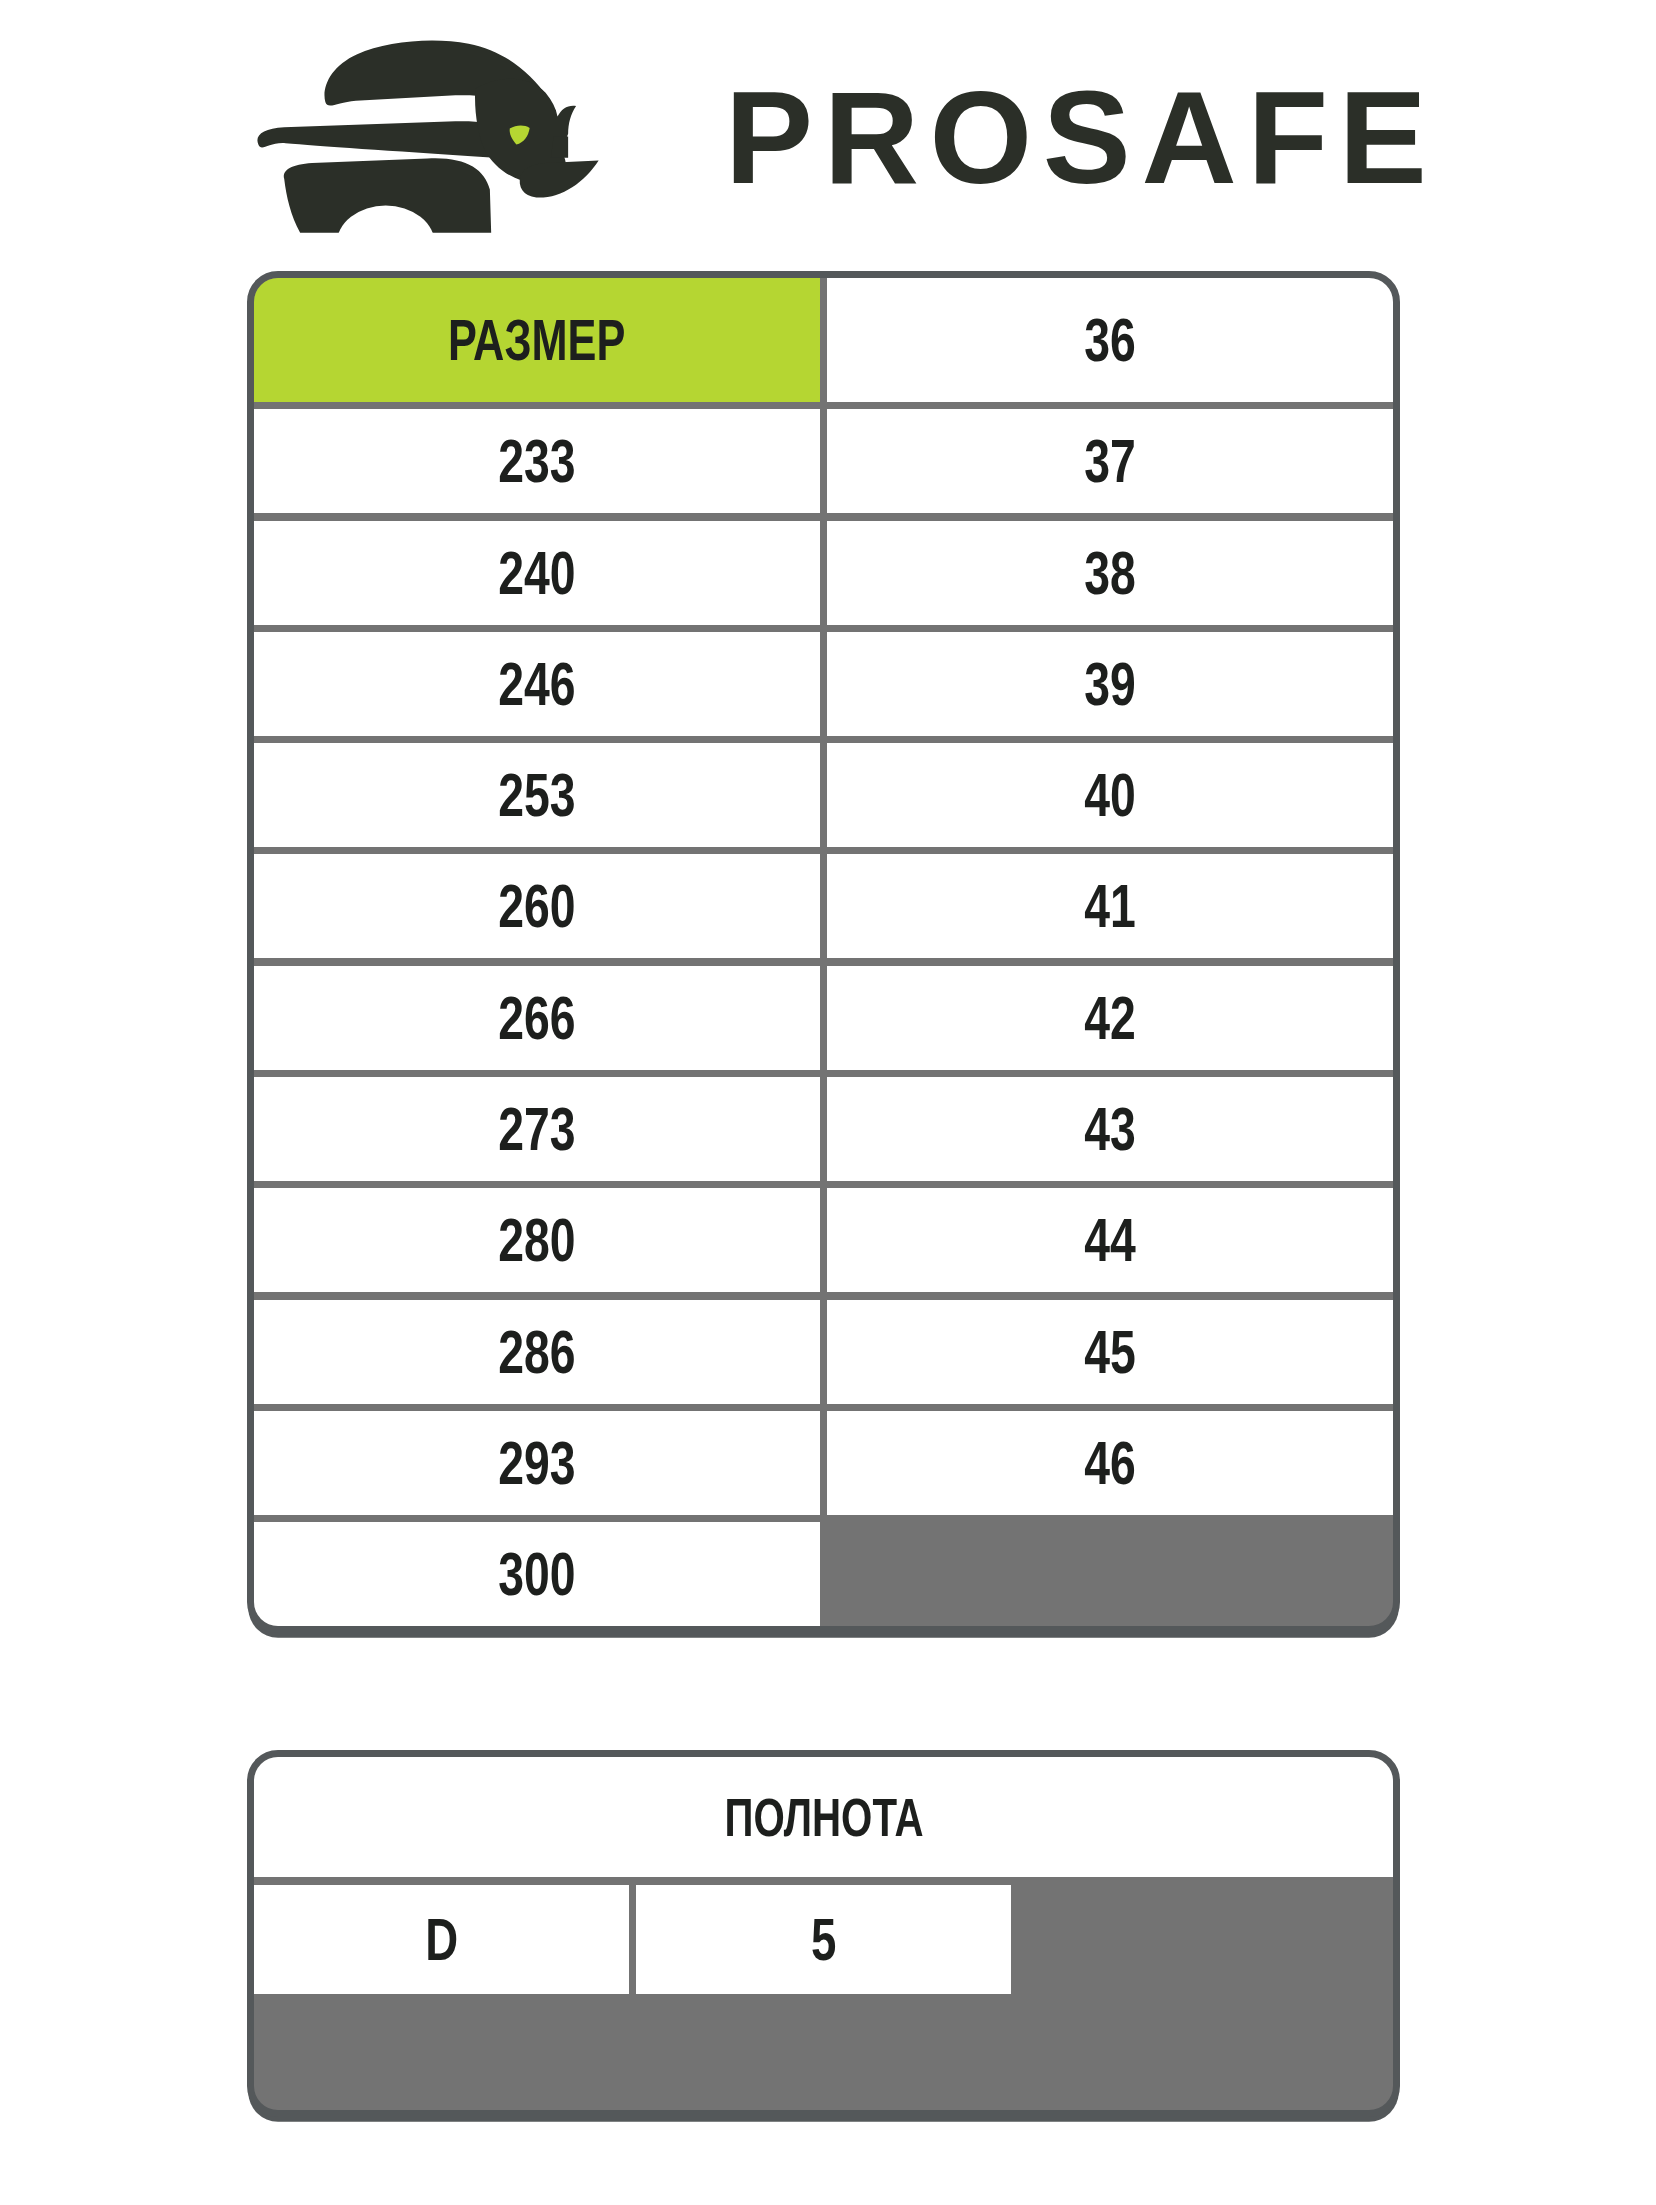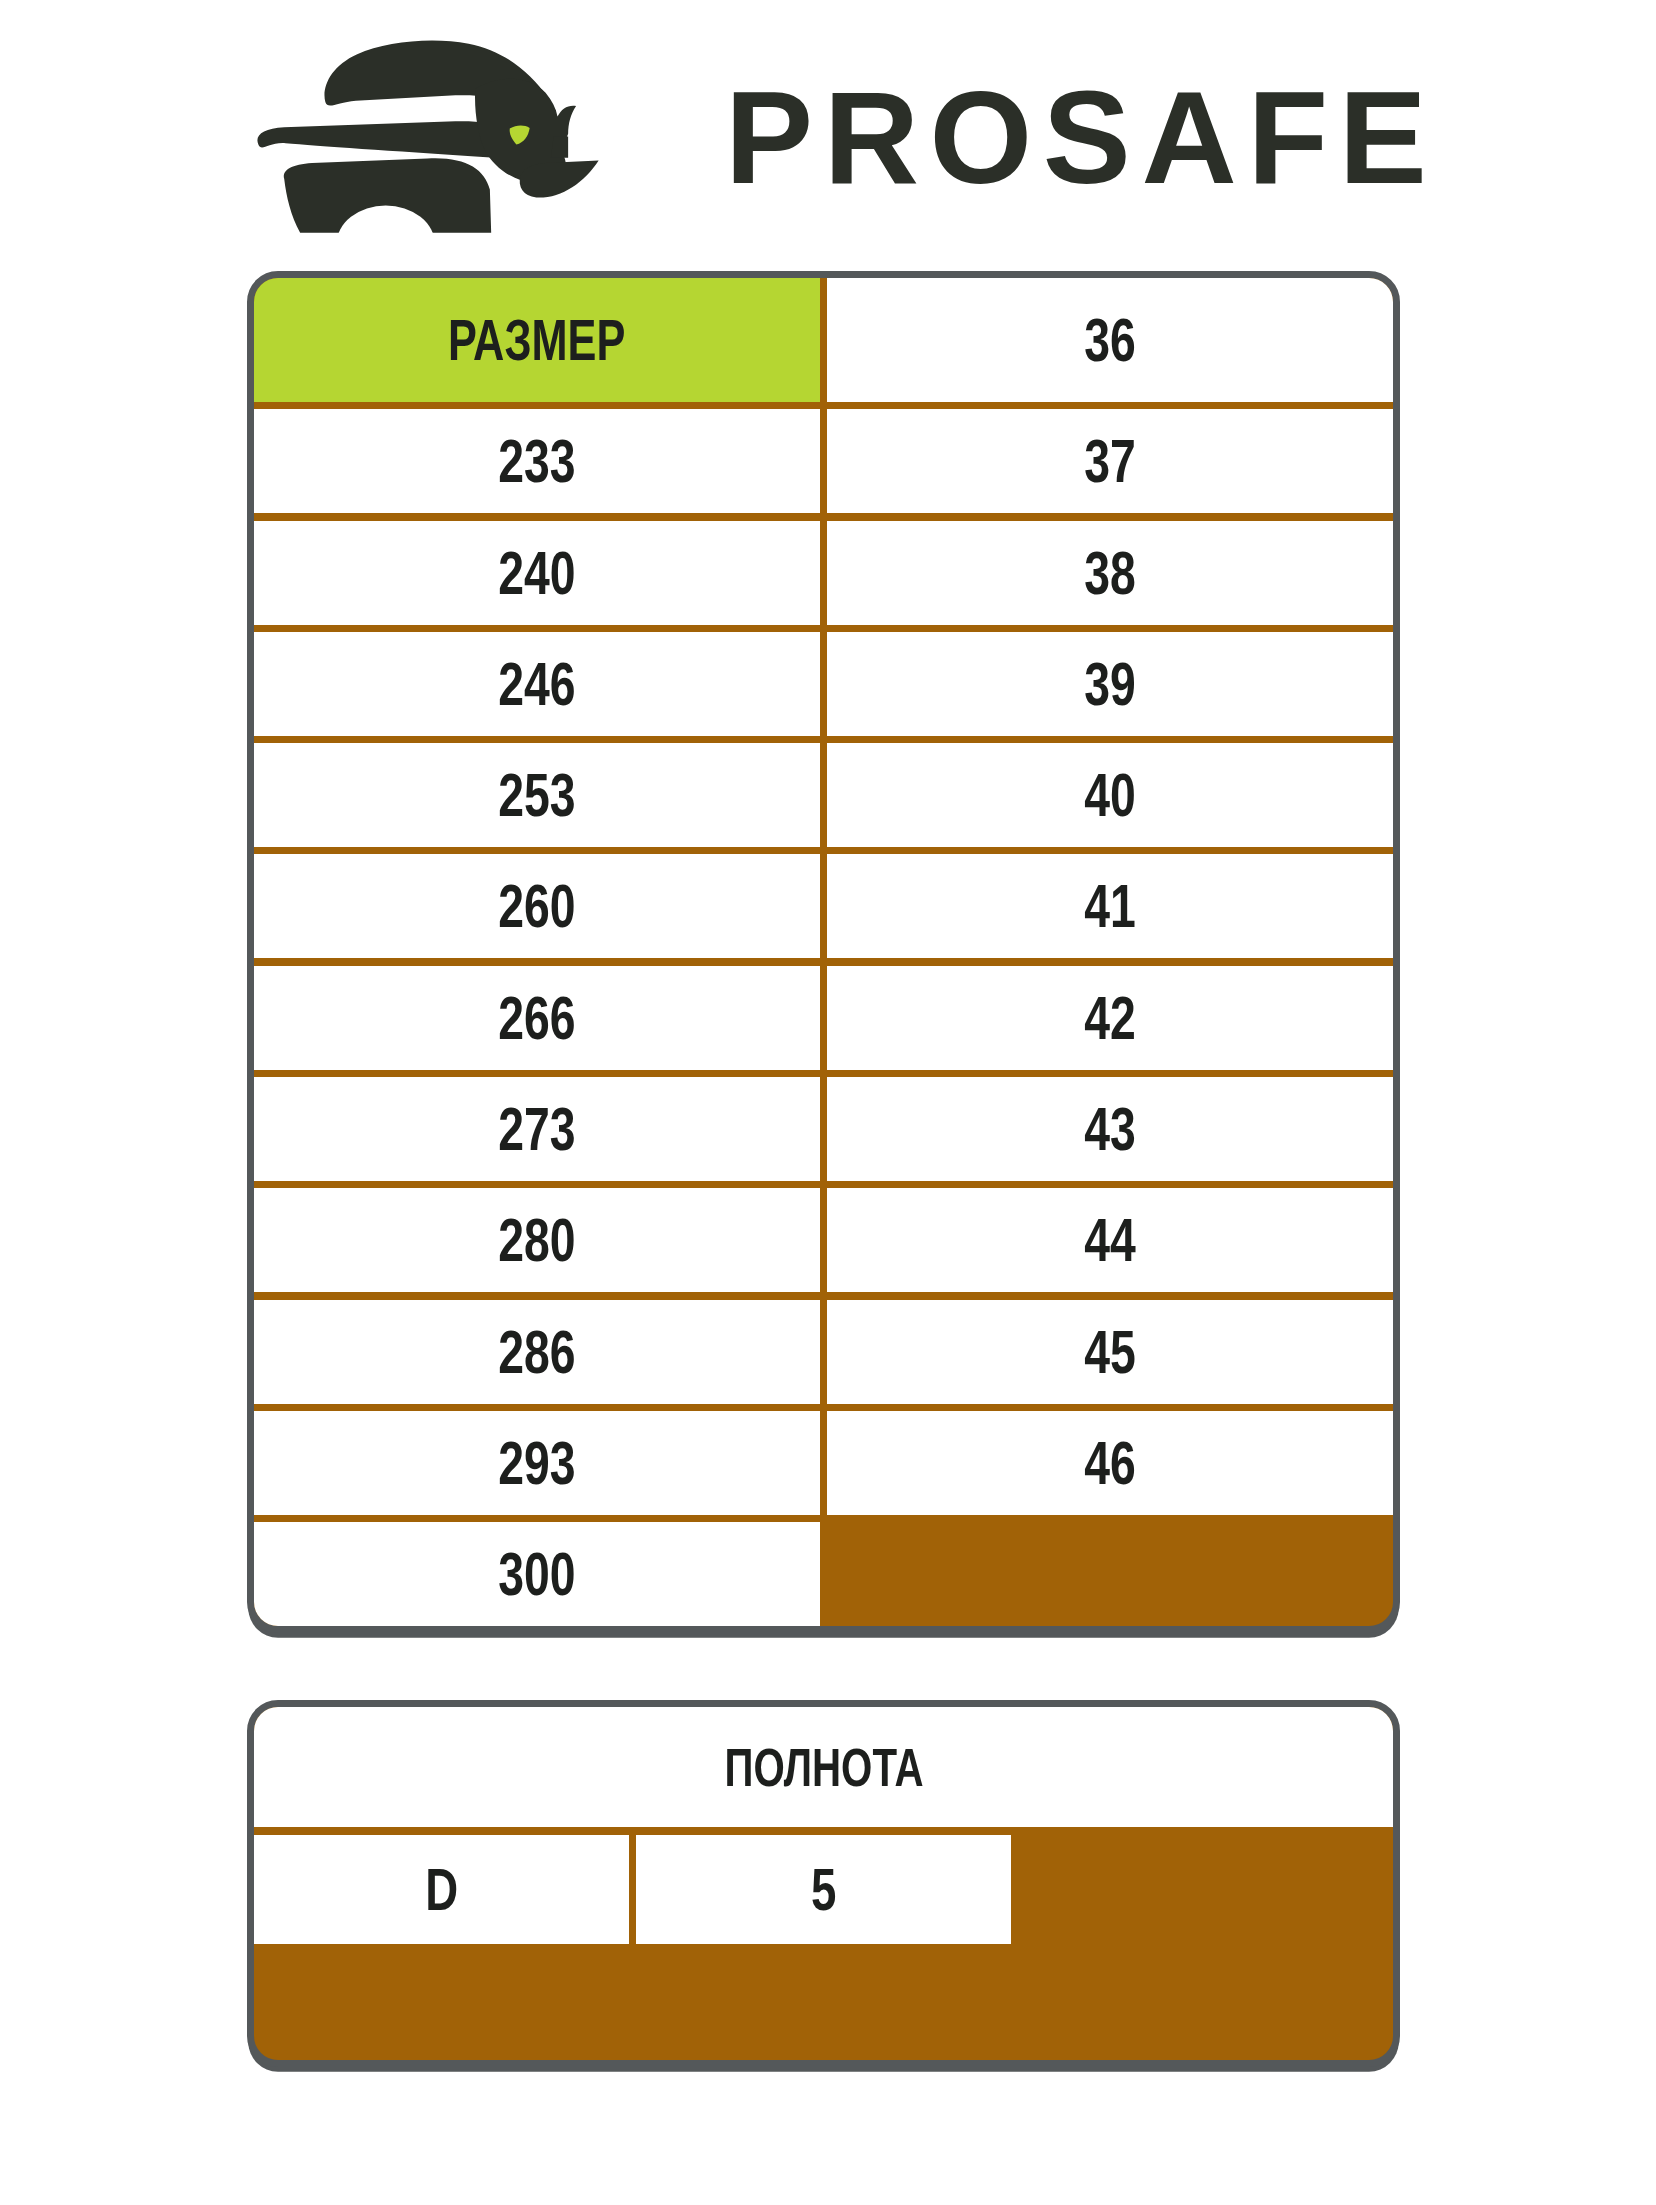--- a/index.html
+++ b/index.html
@@ -14,38 +14,38 @@
   .wordmark{
     position:absolute;left:693px;top:85px;height:106px;line-height:106px;
     font-size:132px;font-weight:bold;letter-spacing:10.6px;color:#2b2f28;
     white-space:nowrap;
     margin-left:32px;
   }
   
   .tbl{
     box-sizing:border-box;margin-left:247px;width:1153px;
     border:7.3px solid #54585a;border-radius:31px;overflow:hidden;
-    background:#a16207;display:grid;gap:7.3px;
+    background:#737373;display:grid;gap:7.3px;
     box-shadow:0 6px 0 -1.3px #54585a;
   }
   .cell{
     background:#ffffff;display:flex;flex-direction:column;
     align-items:center;justify-content:center;text-align:center;
   }
   .cell.lime{background:#b5d632;}
   .cond{display:inline-block;transform:scaleX(0.76);transform-origin:center;
         white-space:nowrap;font-weight:bold;}
   
   .size-tbl{grid-template-columns:1fr 1fr;
     grid-template-rows:124px repeat(11,104px);}
   .size-tbl .hdr .cond{font-size:57px;}
   .size-tbl .hdr2 .cond{font-size:39px;line-height:41px;}
   .size-tbl .num .cond{font-size:61px;}
   
-  .width-tbl{margin-top:67px;grid-template-columns:1fr 1fr 1fr;
+  .width-tbl{margin-top:117px;grid-template-columns:1fr 1fr 1fr;
     grid-template-rows:120px 109px 109px;}
   .width-tbl .title .cond{font-size:53px;}
   .width-tbl .whdr .cond{font-size:47px;}
   .width-tbl .wval .cond{font-size:60px;}
   .span-all{grid-column:1 / -1;}
   .row{display:contents;}
 </style>
 </head>
 <body>
 

